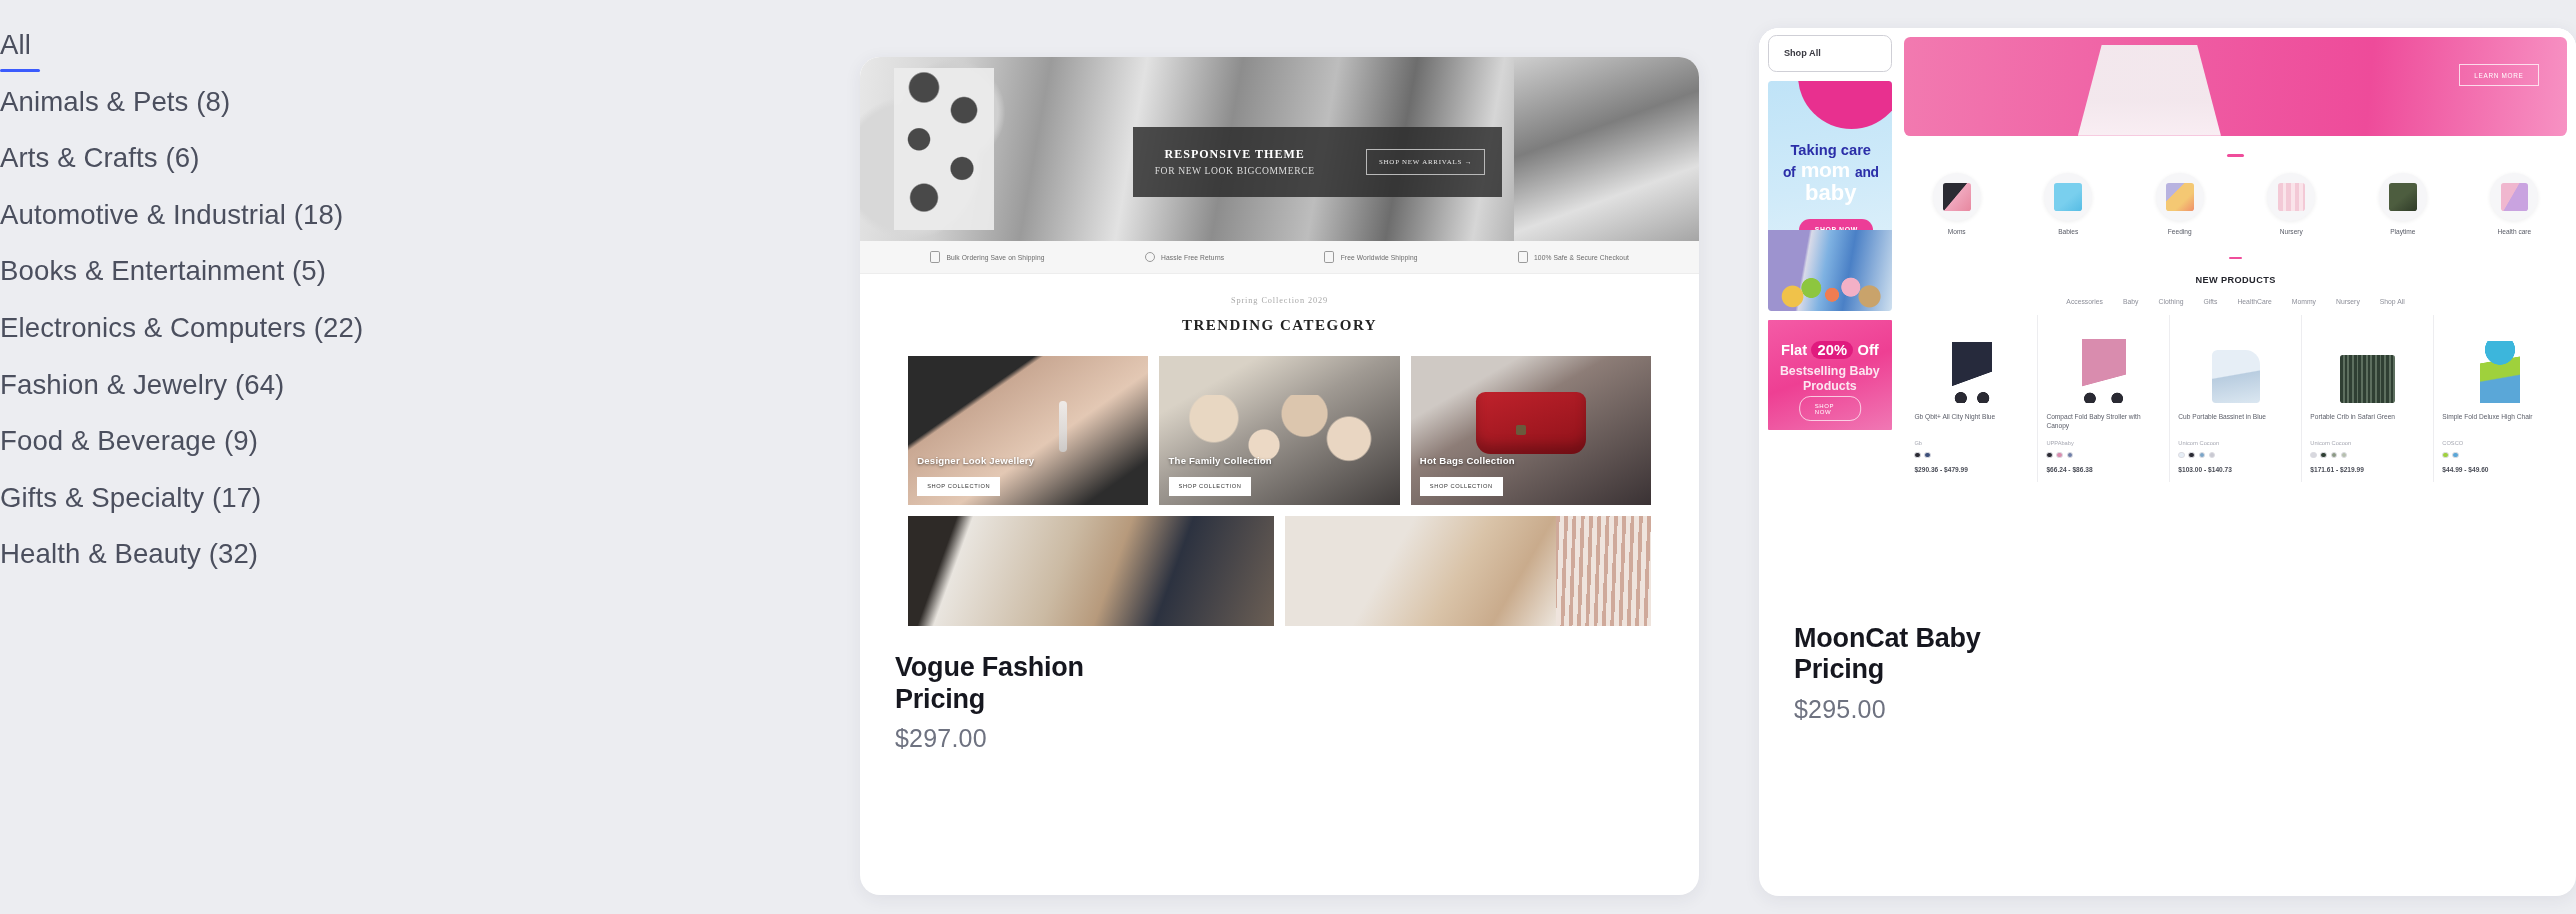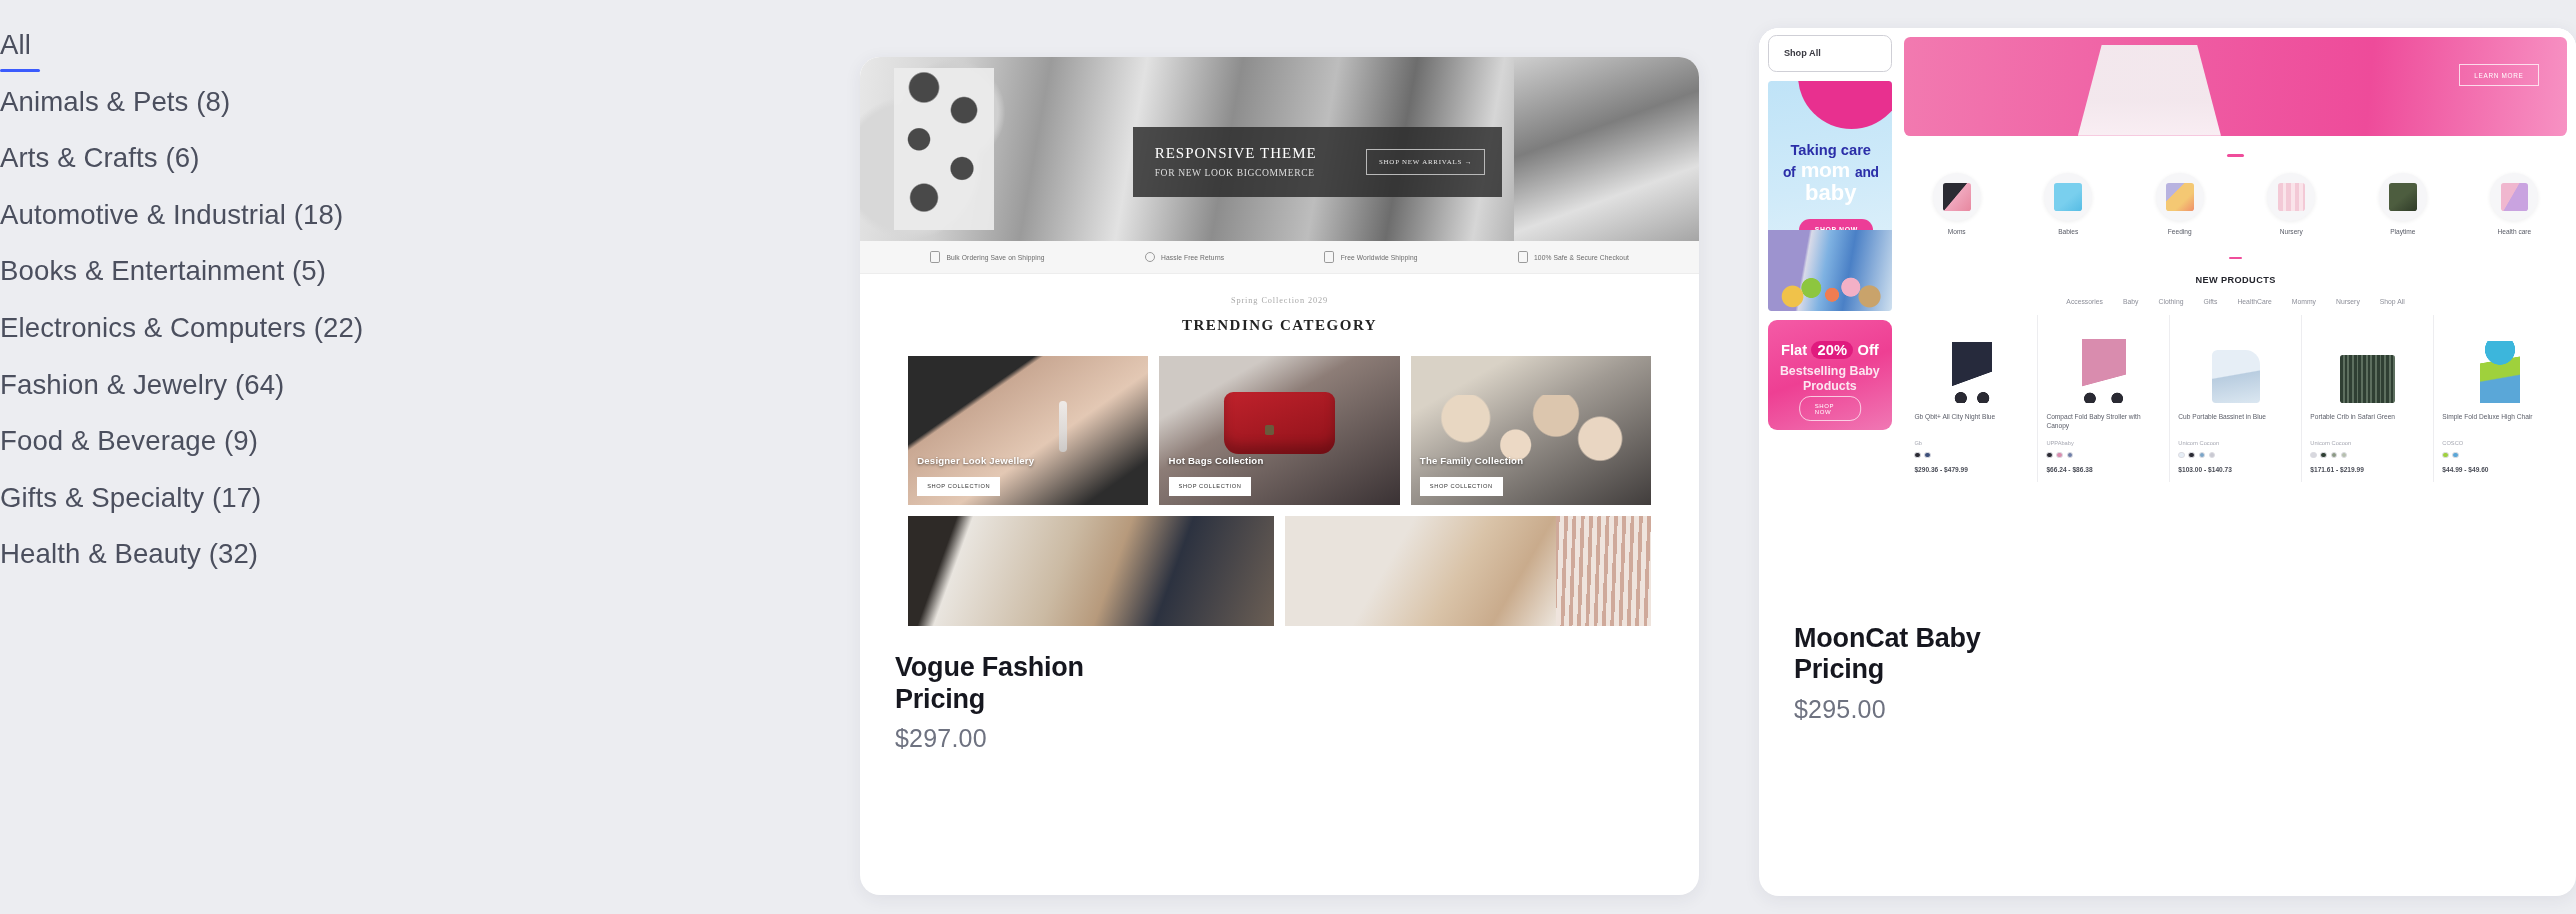--- a/index.html
+++ b/index.html
@@ -78,22 +78,22 @@
     content:""; position:absolute; right:0; top:0; width:22%; height:100%;
     background:linear-gradient(160deg,#cfcfcf,#7d7d7d 40%,#e0e0e0 70%,#a5a5a5);
   }
   .fx-banner {
     position:absolute; left:32.5%; top:38%; width:44%; height:38%;
     background:rgba(42,42,42,0.82);
     display:flex; align-items:center; justify-content:space-between;
     padding:0 16.5px 0 22px; z-index:3;
   }
   .fx-banner-txt h4 {
-    color:#fff; font-family:"Liberation Serif", serif; font-size:15px;
-    font-weight:400; letter-spacing:1px; line-height:1;
+    color:#fff; font-family:"Liberation Serif", serif; font-size:12px;
+    font-weight:700; letter-spacing:1px; line-height:1;text-align:center;
   }
   .fx-banner-txt p {
     color:#dcdcdc; font-family:"Liberation Serif", serif; font-size:9.6px;
     letter-spacing:0.6px; margin-top:5.5px;
   }
   .fx-banner-btn {
     border:0.9px solid #b9b9b9; color:#e7e7e7; font-size:6.9px;
     letter-spacing:0.8px; padding:8.3px 12px; white-space:nowrap;
     font-family:"Liberation Serif", serif;
   }
@@ -206,21 +206,21 @@
   .bb-promo .prods:after {
     content:""; position:absolute; left:8%; bottom:1.8px; width:84%; height:42px;
     background:
       radial-gradient(circle at 14% 70%, #f0c24a 0 11%, transparent 12%),
       radial-gradient(circle at 32% 50%, #8dc63f 0 13%, transparent 14%),
       radial-gradient(circle at 52% 66%, #ef7d52 0 11%, transparent 12%),
       radial-gradient(circle at 70% 48%, #f3b0c6 0 12%, transparent 13%),
       radial-gradient(circle at 88% 70%, #c9a36b 0 11%, transparent 12%);
   }
   .bb-sale {
-    margin-top:9.2px; height:110px; border-radius:9px; position:relative; overflow:hidden;
+    margin-top:9.2px; height:110px; border-radius:1px; position:relative; overflow:hidden;
     background:linear-gradient(160deg,#f45ba6 0%,#ee3f93 48%,#f078b4 100%);
   }
   .bb-sale .s1 { position:absolute; left:0; right:0; top:22px; text-align:center;
     font-size:14.7px; font-weight:800; color:#fff; }
   .bb-sale .s1 b { background:#e01b7e; border-radius:13px; padding:0.9px 6.4px; }
   .bb-sale .s2 { position:absolute; left:0; right:0; top:44px; text-align:center;
     font-size:12.4px; font-weight:800; color:#fce6f1; line-height:1.15; }
   .bb-sale .sbtn {
     position:absolute; left:50%; transform:translateX(-50%); bottom:9.2px;
     border:0.9px solid rgba(255,255,255,.7); color:#fff; font-size:6px;
@@ -374,26 +374,26 @@
 
       <div class="fx-body">
         <div class="fx-sub">Spring Collection 2029</div>
         <div class="fx-head">TRENDING CATEGORY</div>
 
         <div class="fx-grid">
           <div class="fx-tile fx-t1">
             <div class="fx-tile-label">Designer Look Jewellery</div>
             <div class="fx-tile-btn">SHOP COLLECTION</div>
           </div>
+          <div class="fx-tile fx-t3">
+            <div class="fx-tile-label">The Family Collection</div>
+            <div class="fx-tile-btn">SHOP COLLECTION</div>
+          </div>
           <div class="fx-tile fx-t2">
             <div class="fx-tile-label">Hot Bags Collection</div>
-            <div class="fx-tile-btn">SHOP COLLECTION</div>
-          </div>
-          <div class="fx-tile fx-t3">
-            <div class="fx-tile-label">The Family Collection</div>
             <div class="fx-tile-btn">SHOP COLLECTION</div>
           </div>
         </div>
 
         <div class="fx-grid2">
           <div class="fx-wide fx-w1"></div>
           <div class="fx-wide fx-w2" style="position:relative;overflow:hidden"></div>
         </div>
       </div>
     </div>

